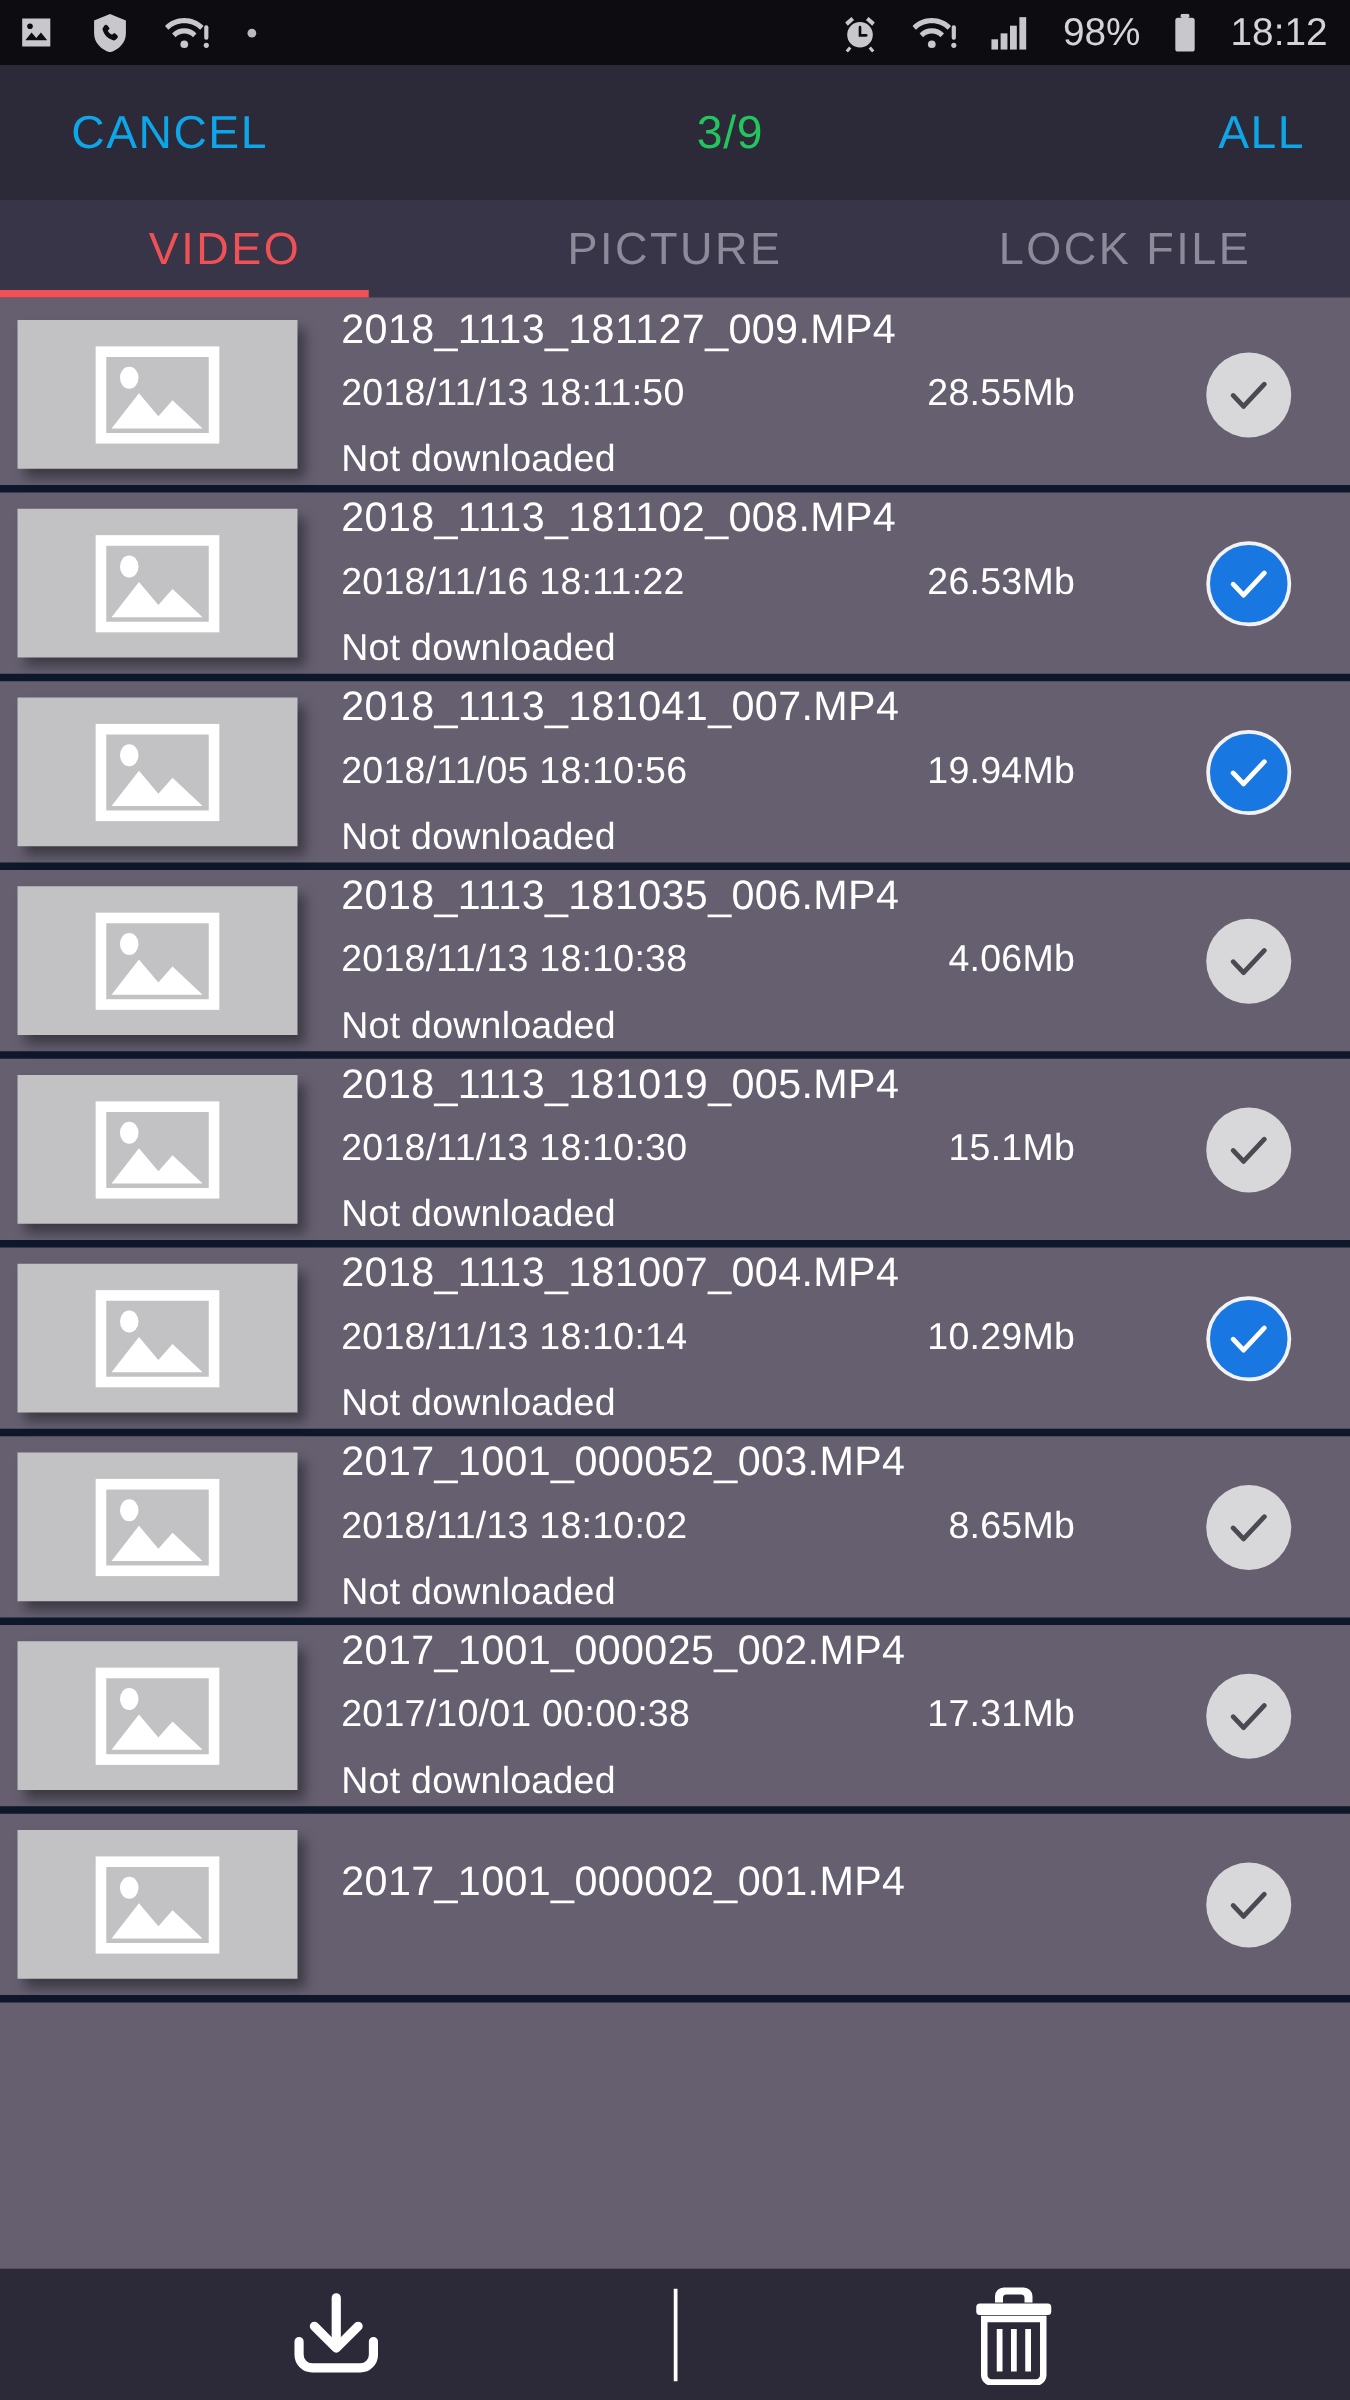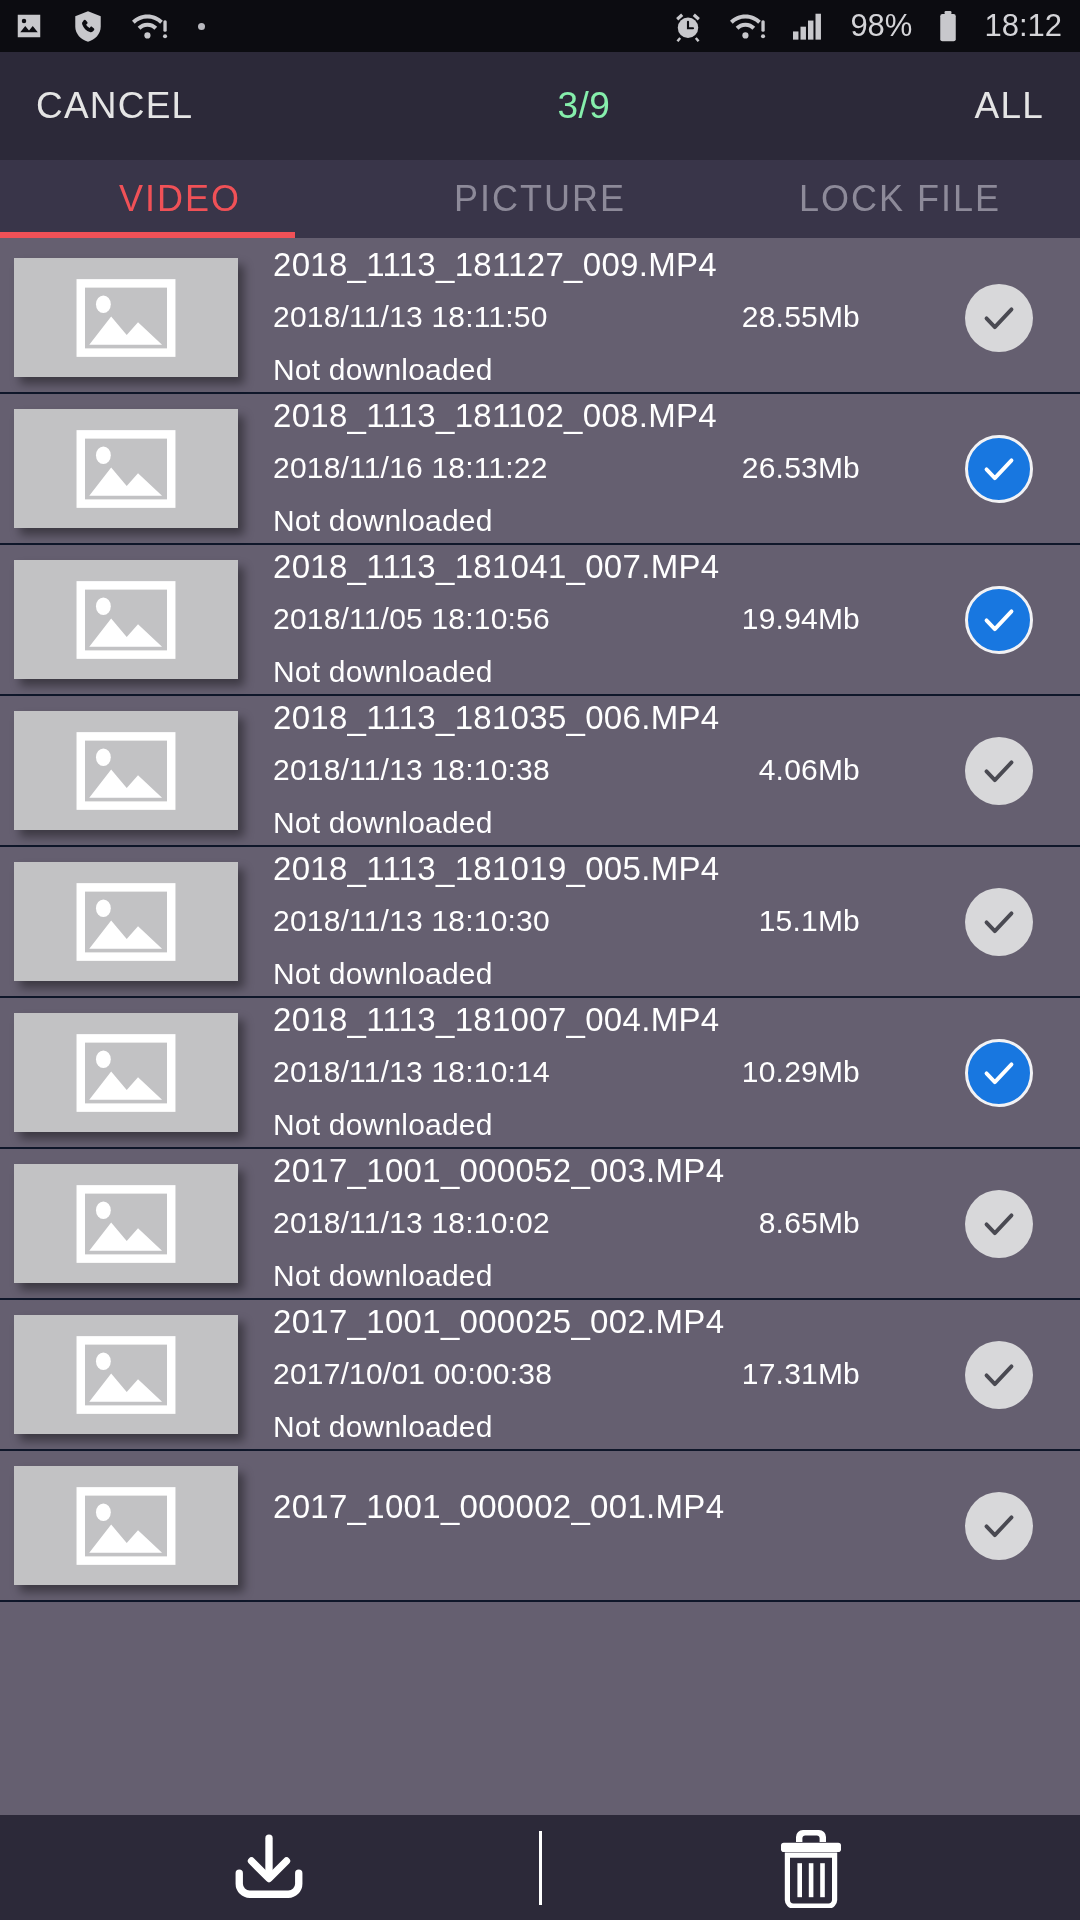--- a/index.html
+++ b/index.html
@@ -24,24 +24,24 @@
   .sb-dot{ width:7px; height:7px; border-radius:50%; background:#b9b9bf; }
   svg{ display:block; }
 
   
   .header{
     height:108px; background:#2c2939;
     display:flex; align-items:center; justify-content:space-between;
     padding:0 36px;
   }
   .header-btn{
-    color:#e5e5e5; font-size:37px; letter-spacing:1.2px;
-    background:none; border:none; font-family:inherit; cursor:pointer;
-  }
-  .header-title{ color:#86efac; font-size:37px; letter-spacing:.5px; }
+    color:#0ea5e9; font-size:37px; letter-spacing:1.2px;
+    background:none; border:none; font-family:inherit; cursor:pointer;margin-left:21px;
+  }
+  .header-title{ color:#22c55e; font-size:37px; letter-spacing:.5px; }
 
   
   .tabs{
     height:78px; background:#393549;
     display:flex; position:relative;
   }
   .tab{
     flex:1; display:flex; align-items:center; justify-content:center;
     font-size:36px; letter-spacing:2px; color:#8d8a99; cursor:pointer;
     background:none; border:none; font-family:inherit;
@@ -52,21 +52,21 @@
     background:#f05157;
   }
 
   
   .list{
     position:absolute; top:243px; bottom:105px; left:0; right:0;
     background:#655f70; overflow:hidden;
   }
   .row{
     height:151px; display:flex; align-items:center;
-    border-bottom:2px solid #0f172a; padding:0 0 0 14px;
+    border-bottom:6px solid #0f172a; padding:0 0 0 14px;
     position:relative;
   }
   .thumb{
     width:224px; height:119px; background:#c2c2c4; flex:none;
     display:flex; align-items:center; justify-content:center;
     box-shadow:6px 7px 9px rgba(0,0,0,.40);
   }
   .info{ flex:1; padding-left:35px; padding-right:10px; }
   .fname{
     color:#ffffff; font-size:33px; letter-spacing:.3px; line-height:1;

